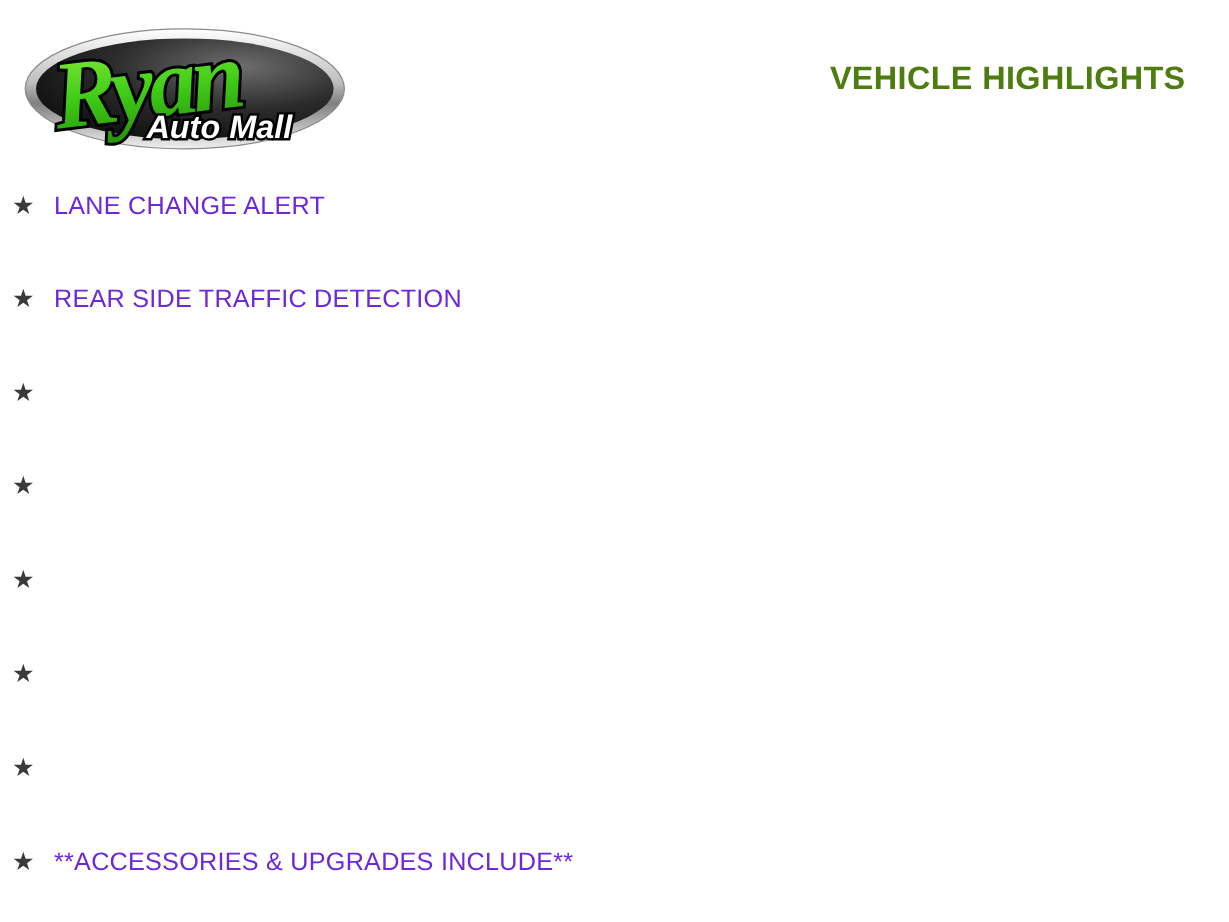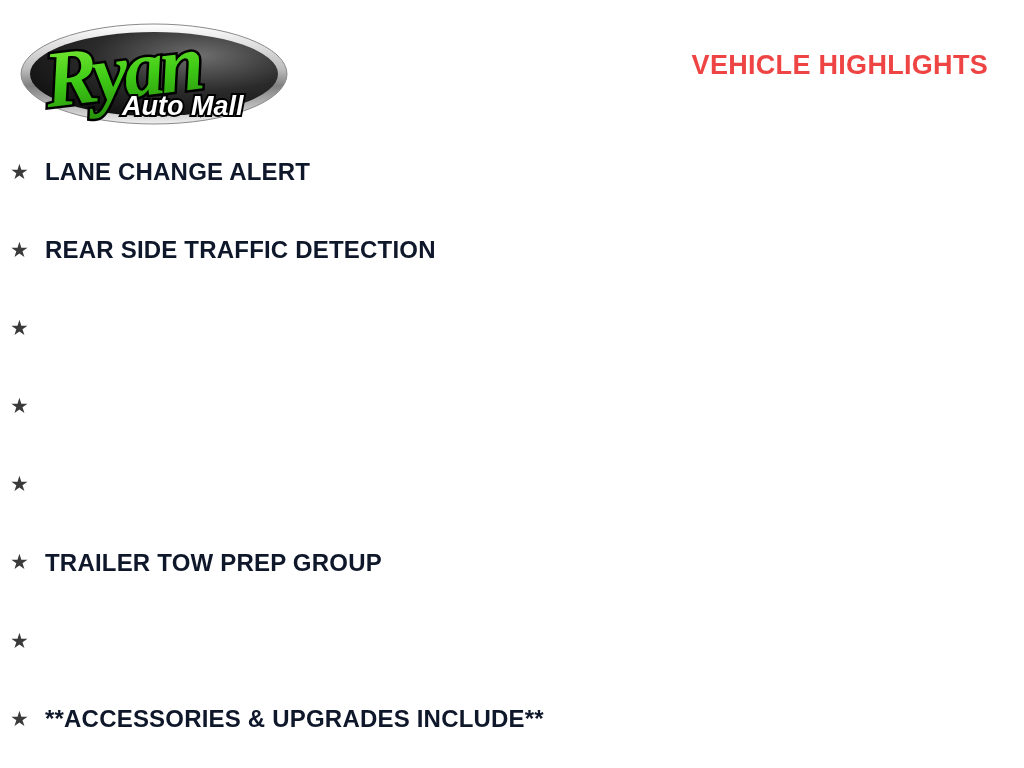--- a/index.html
+++ b/index.html
@@ -24,21 +24,21 @@
     width: 272px;
     height: 118px;
   }
   .page-title {
     position: absolute;
     top: 50px;
     right: 36px;
     margin: 0;
     font-size: 27px;
     font-weight: bold;
-    color: #ef4444;
+    color: #4d7c0f;
     letter-spacing: 0.3px;
     white-space: nowrap;
   }
 
   
   .highlights {
     position: absolute;
     left: 10px;
     top: 150px;
     margin: 0;
@@ -54,23 +54,23 @@
   }
   .star {
     display: inline-block;
     width: 35px;
     font-size: 21px;
     color: #3a3a3a;
     line-height: 1;
     transform: translateY(-1px);
   }
   .label {
-    font-size: 24px;
-    font-weight: bold;
-    color: #0f172a;
+    font-size: 21px;
+    font-weight: normal;
+    color: #6d28d9;
     letter-spacing: 0.2px;
   }
 </style>
 </head>
 <body>
 
 <div class="page">
 
   <div class="logo-wrap">
     <svg width="272" height="118" viewBox="0 0 272 118">
@@ -117,21 +117,20 @@
       <span class="star">★</span>
     </li>
     <li>
       <span class="star">★</span>
     </li>
     <li>
       <span class="star">★</span>
     </li>
     <li>
       <span class="star">★</span>
-      <span class="label">TRAILER TOW PREP GROUP</span>
     </li>
     <li>
       <span class="star">★</span>
     </li>
     <li>
       <span class="star">★</span>
       <span class="label">**ACCESSORIES &amp; UPGRADES INCLUDE**</span>
     </li>
   </ul>
 

